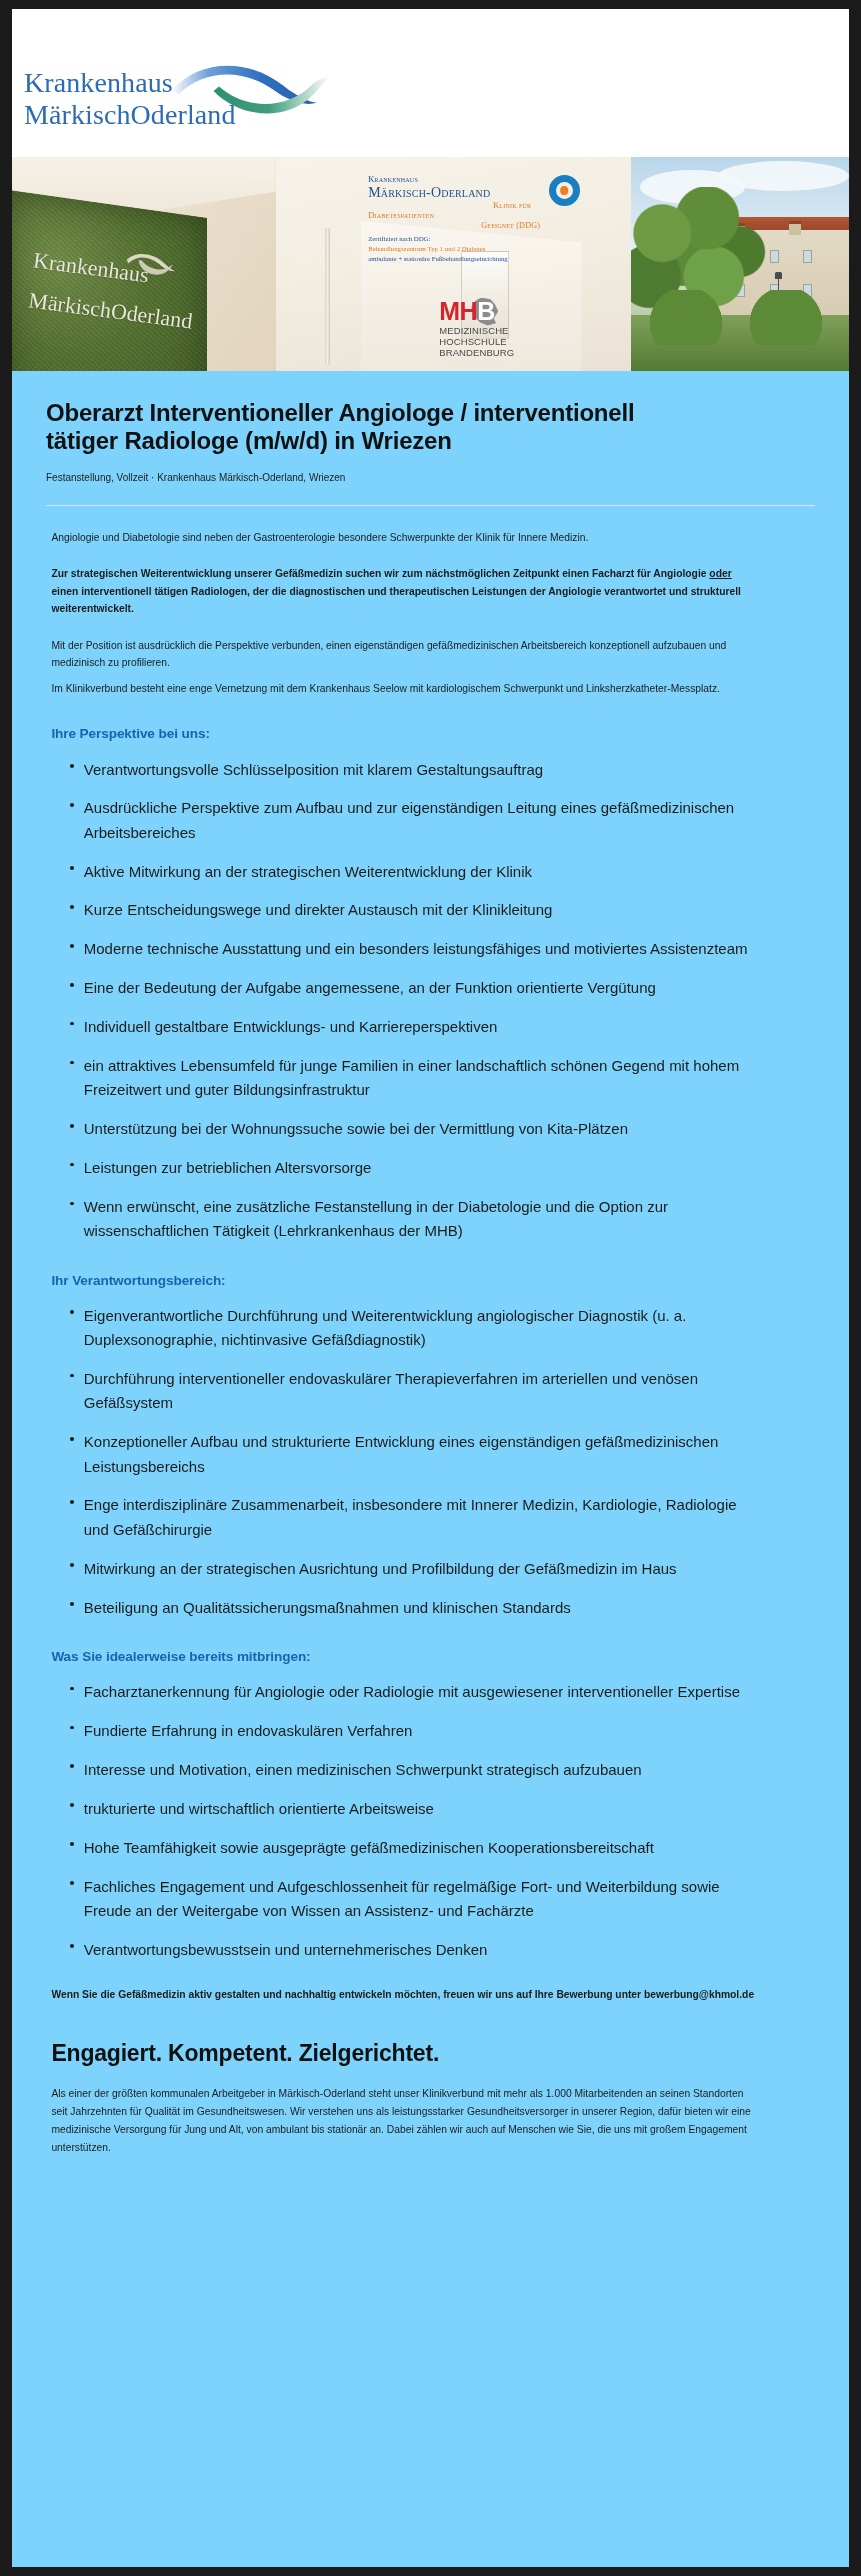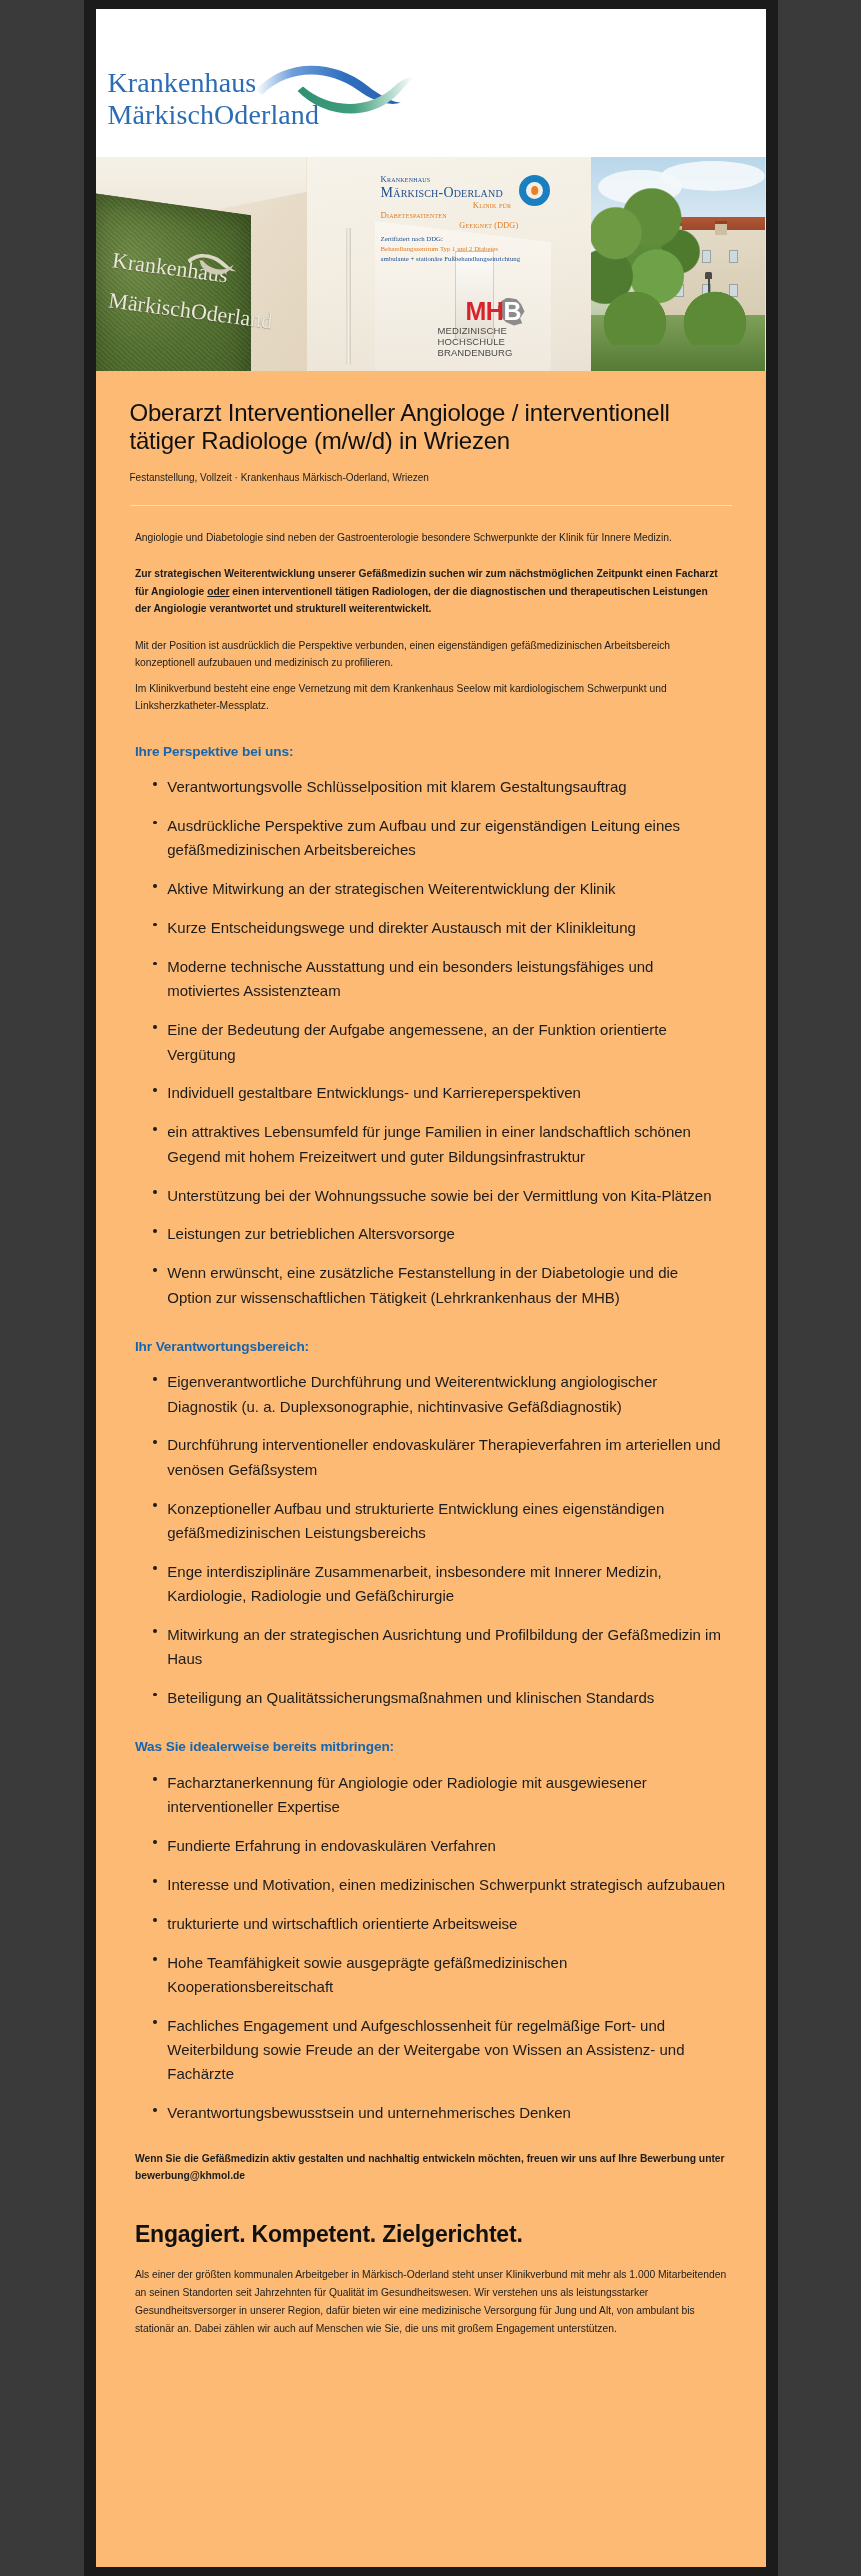--- a/index.html
+++ b/index.html
@@ -6,24 +6,24 @@
   html, body {
     margin: 0;
     padding: 0;
     background: #3a3a3a;
   }
   body {
     font-family: "Liberation Sans", sans-serif;
     -webkit-font-smoothing: antialiased;
   }
   .page {
-    width: 694px;
+    width: 861px;
     min-height: 2576px;
     margin: 0 auto;
-    background: #fdba74;
+    background: #7dd3fc;
     position: relative;
     box-sizing: border-box;
     border-top: 9.8px solid #1b1b1b;
     border-bottom: 9.8px solid #1b1b1b;
     border-left: 12px solid #1b1b1b;
     border-right: 12px solid #1b1b1b;
     overflow: hidden;
   }
 
   
@@ -207,21 +207,20 @@
     position: absolute;
     left: 46%;
     bottom: 6%;
     width: 48%;
   }
   .mhb-mark {
     display: flex;
     align-items: flex-start;
     position: relative;
     height: 25px;
-    margin-left: 28px;
   }
   .mhb-letters {
     font-family: "Liberation Sans", sans-serif;
     font-weight: bold;
     font-size: 25px;
     line-height: .95;
     letter-spacing: -0.5px;
     color: #d8232a;
     position: relative;
     z-index: 2;
@@ -324,21 +323,21 @@
     padding: 0 34px 0 34px;
   }
   .title-block {
     padding: 28px 0 0 0;
   }
   h1.job-title {
     margin: 0;
     font-family: "Liberation Sans Narrow", "Liberation Sans", sans-serif;
     font-size: 24px;
     line-height: 1.18;
-    font-weight: normal;
+    font-weight: bold;
     color: #111111;
     letter-spacing: -0.2px;
     max-width: 640px;
   }
   .job-meta {
     margin: 16.3px 0 0 0;
     font-size: 10px;
     color: #1d1d1d;
     font-family: "Liberation Sans", sans-serif;
   }

